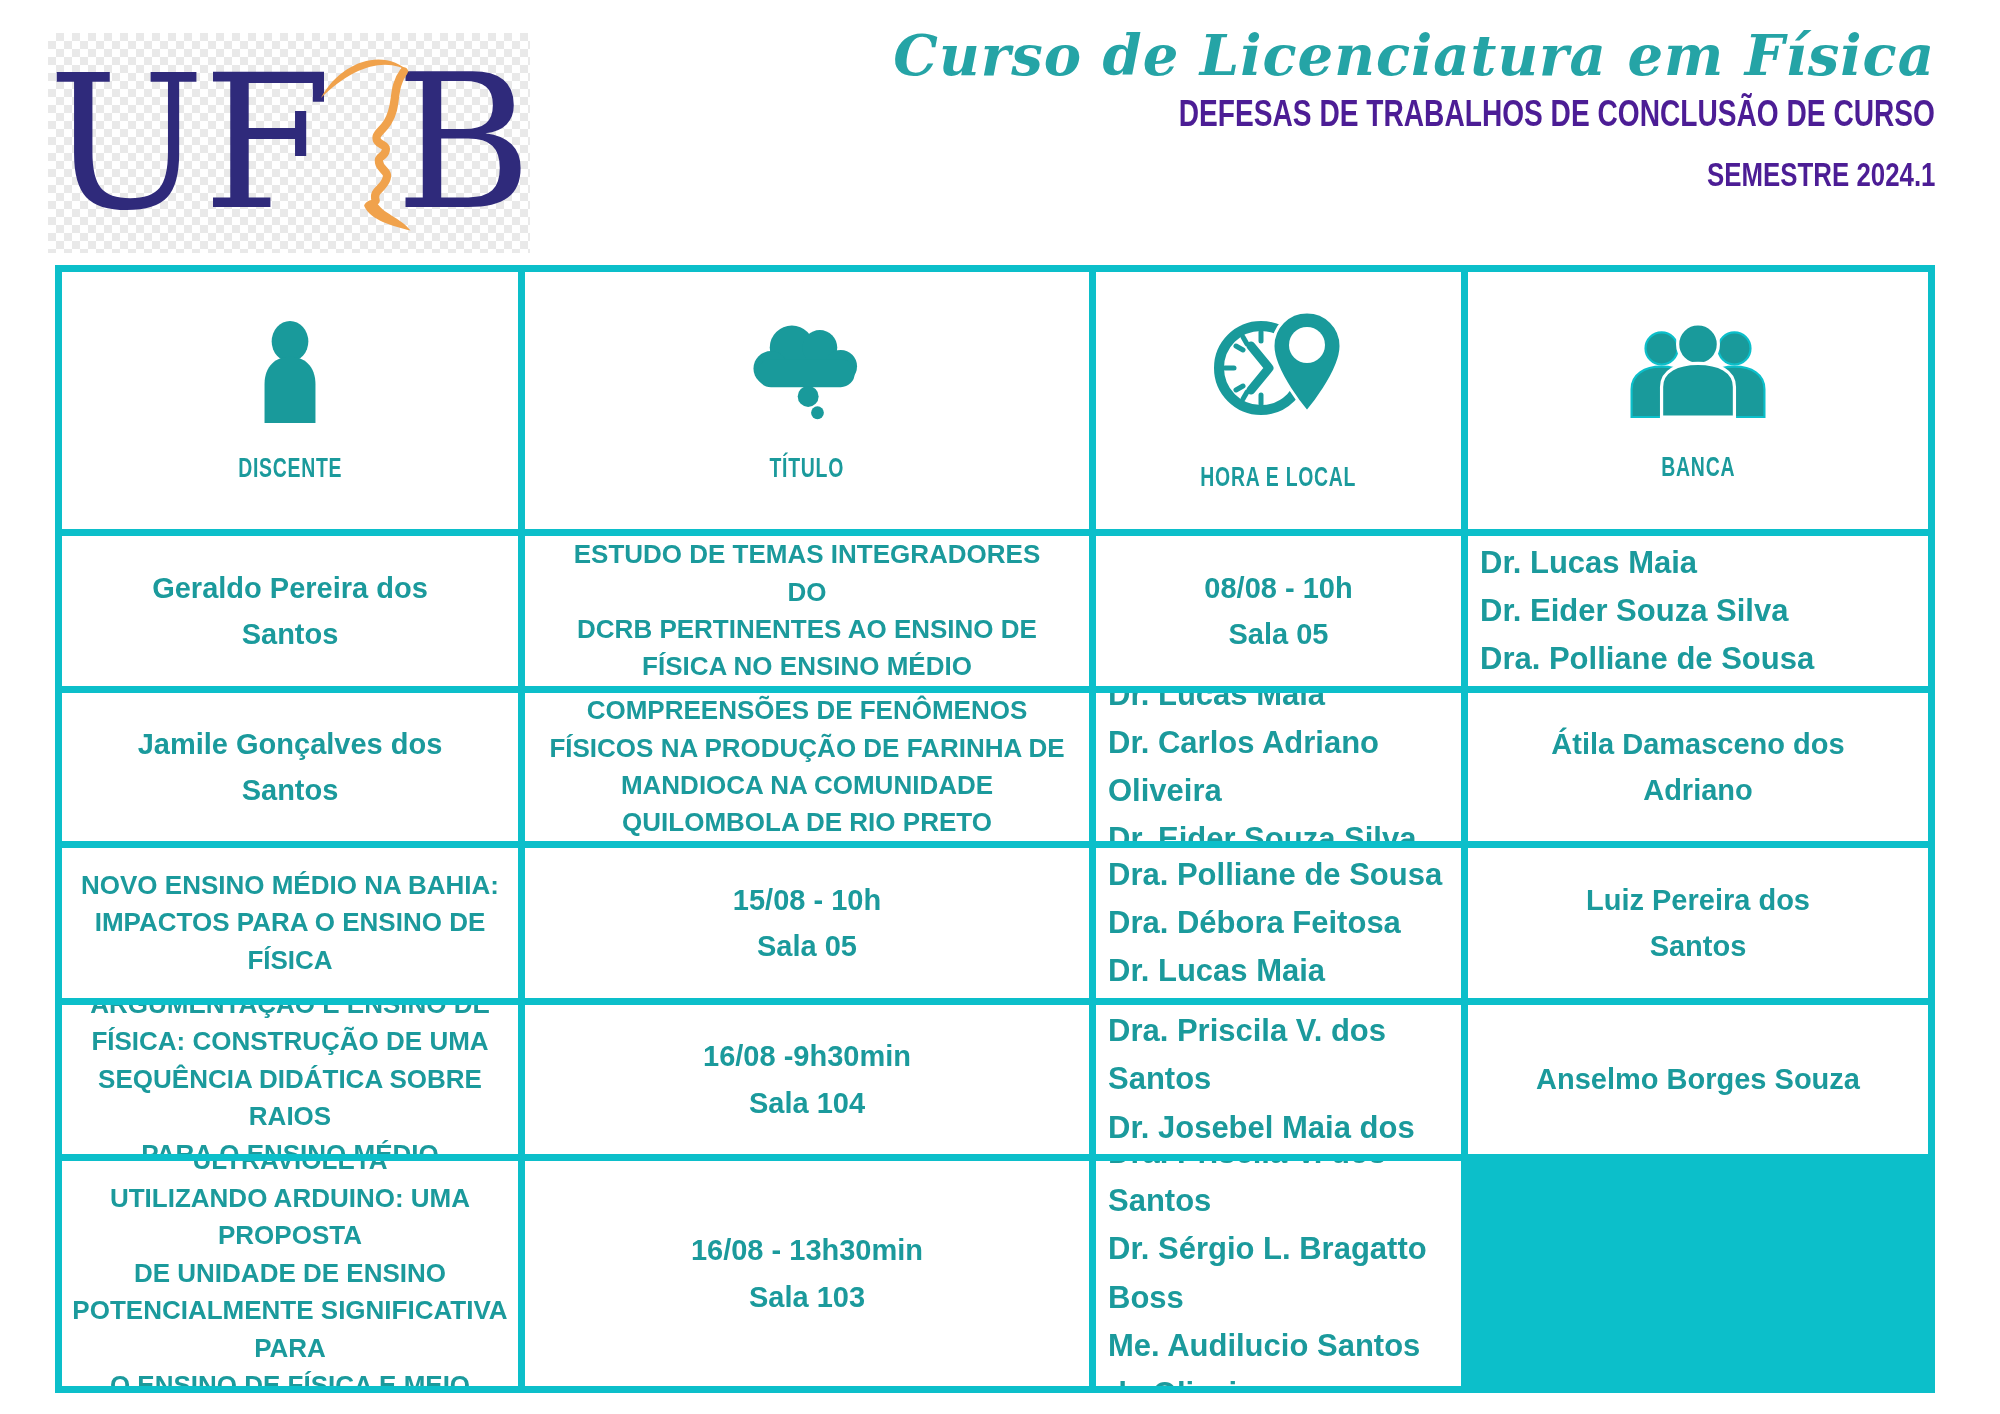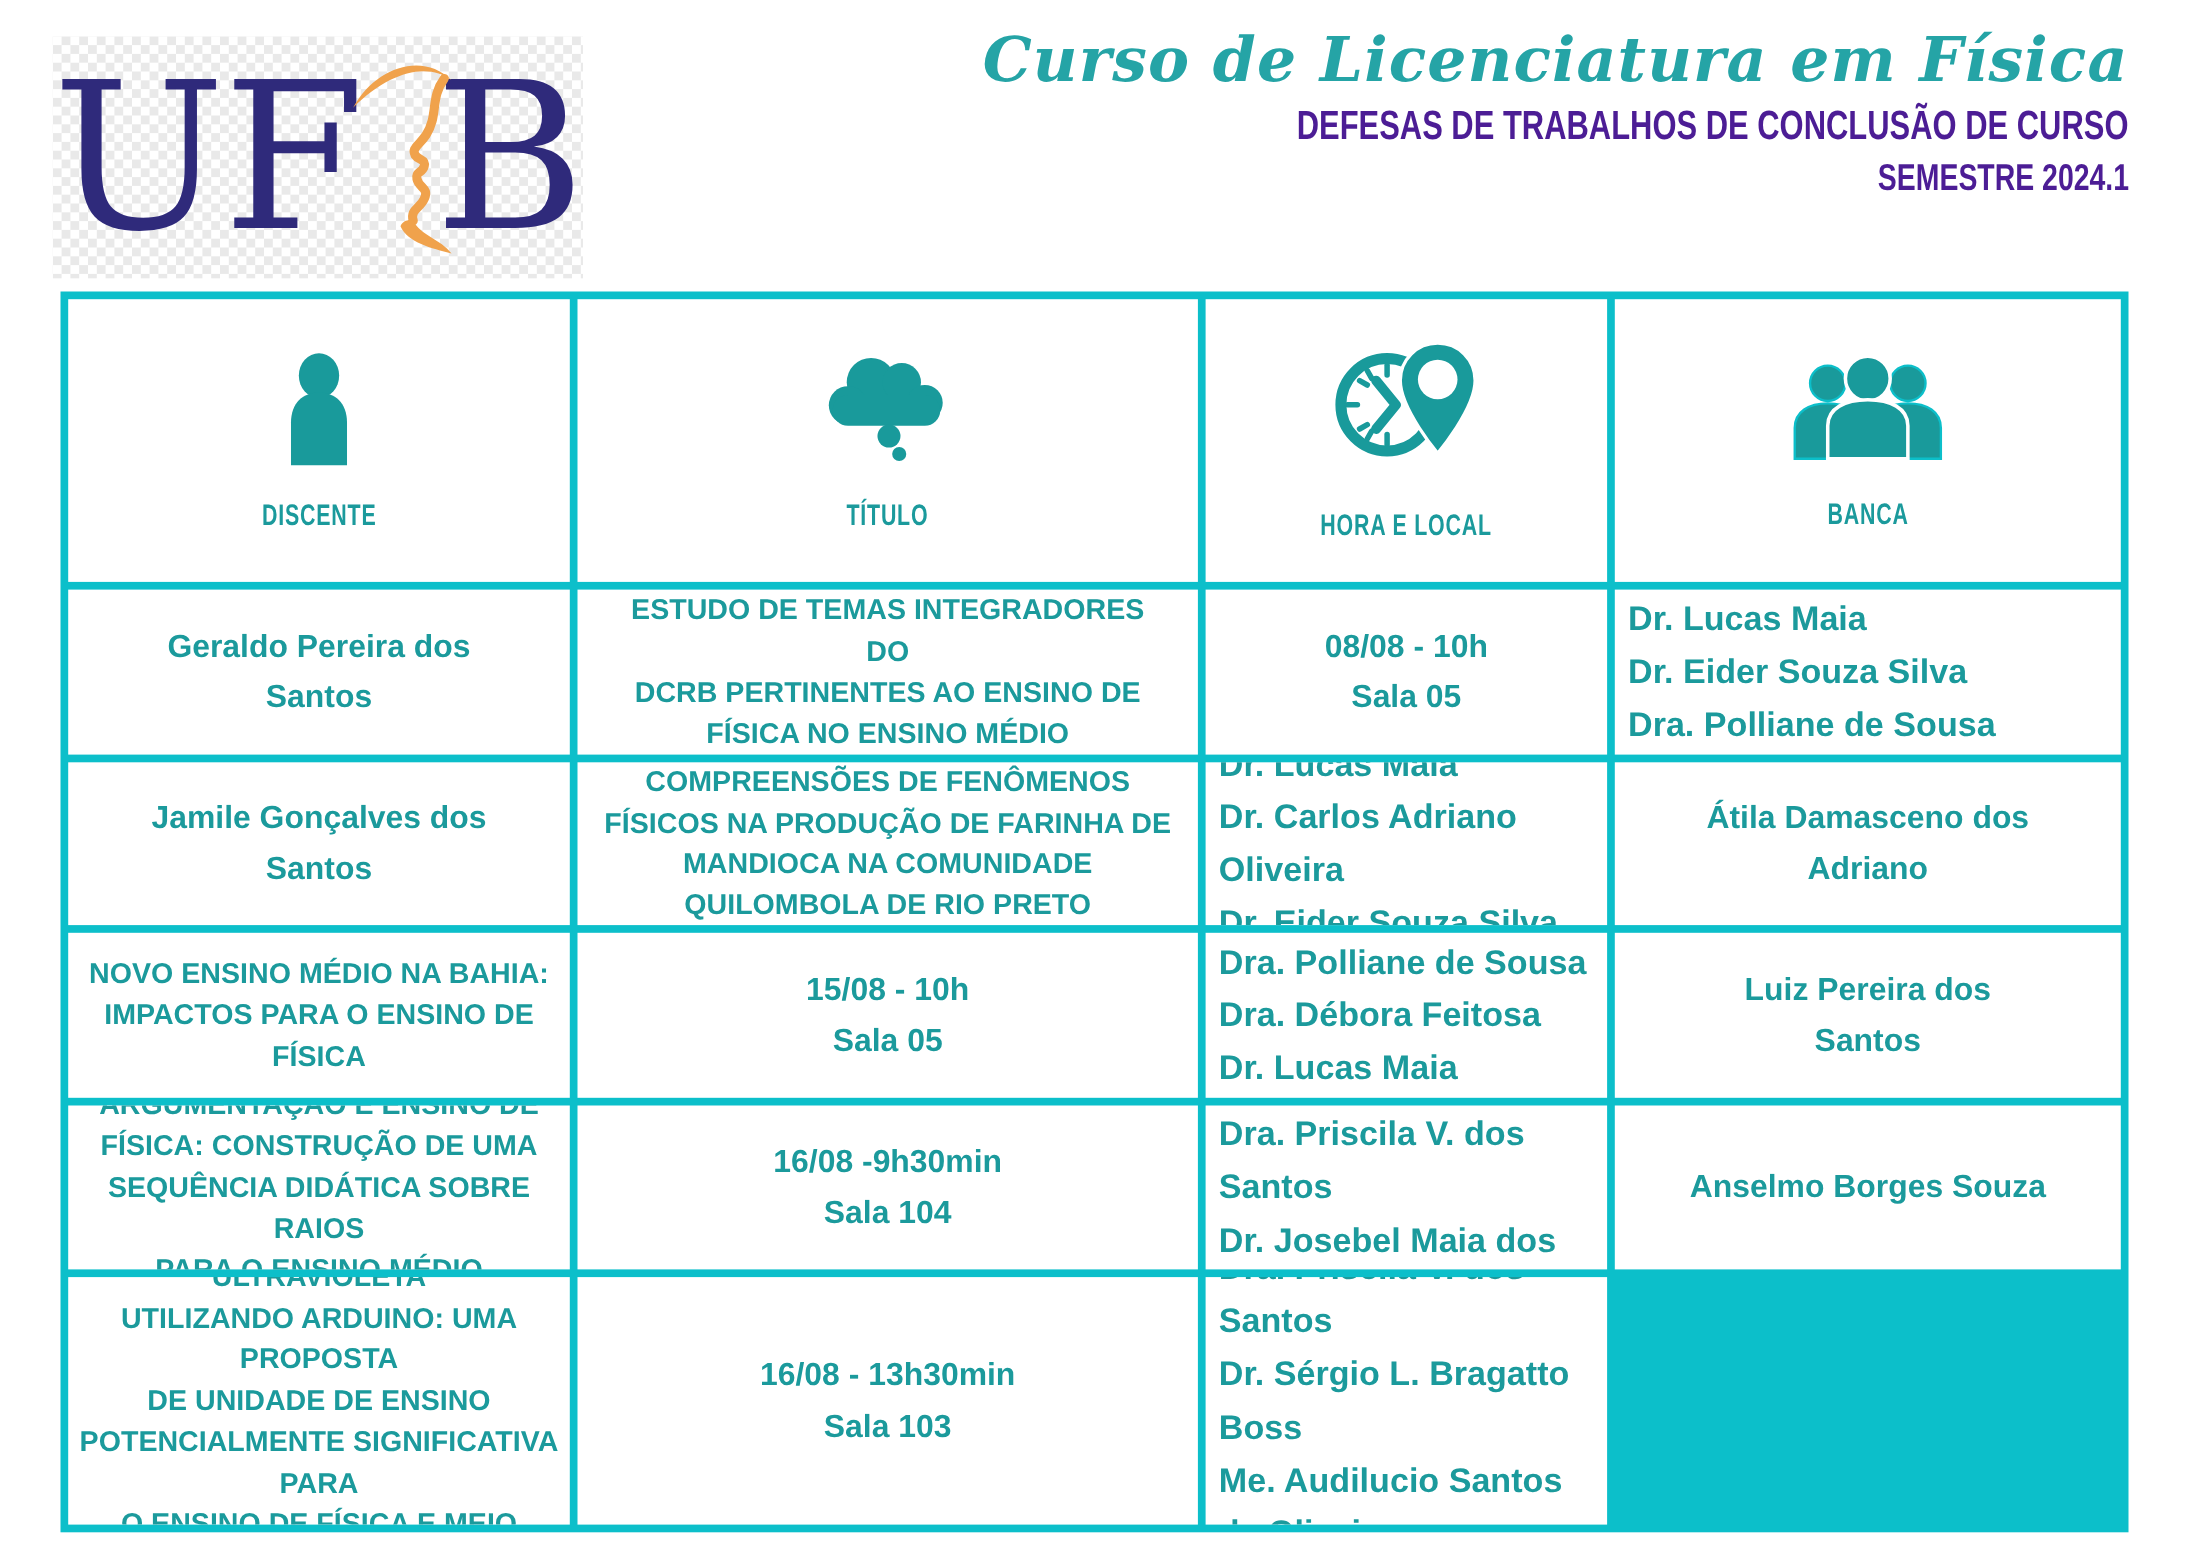--- a/index.html
+++ b/index.html
@@ -15,21 +15,21 @@
         color:#2f2a7b;font-weight:500;letter-spacing:-2px;}
   .logo-face{width:132px;height:216px;margin:0 -20px 0 -14px;position:relative;top:-2px;}
 
   
   .titles{position:absolute;right:65px;top:18px;text-align:right;}
   .script-title{font-family:"DejaVu Serif", serif;font-style:italic;font-weight:bold;
         font-size:56px;color:#25a4a6;letter-spacing:1px;line-height:74px;}
   .subtitle,.semester{color:#4c1d95;font-weight:bold;line-height:44px;}
   .cond{display:inline-block;transform:scaleX(0.76);transform-origin:100% 50%;white-space:nowrap;}
   .subtitle{font-size:37px;}
-  .semester{font-size:34px;margin-top:4px;}
+  .semester{font-size:34px;margin-top:16px;}
 
   
   .sched{position:absolute;left:55px;top:265px;width:1880px;height:1128px;box-sizing:border-box;
         background:#0cbfca;padding:7px;display:grid;gap:7px;
         grid-template-columns:456px 564px 365px 460px;
         grid-template-rows:257px 150px 148px 150px 149px 225px;}
   .cell{background:#ffffff;display:flex;align-items:center;justify-content:center;
         text-align:center;color:#1b9a9c;font-weight:bold;white-space:pre-line;overflow:hidden;}
   .hcell{flex-direction:column;gap:26px;}
   .hlabel{font-size:27px;letter-spacing:1px;color:#1b9a9c;}

